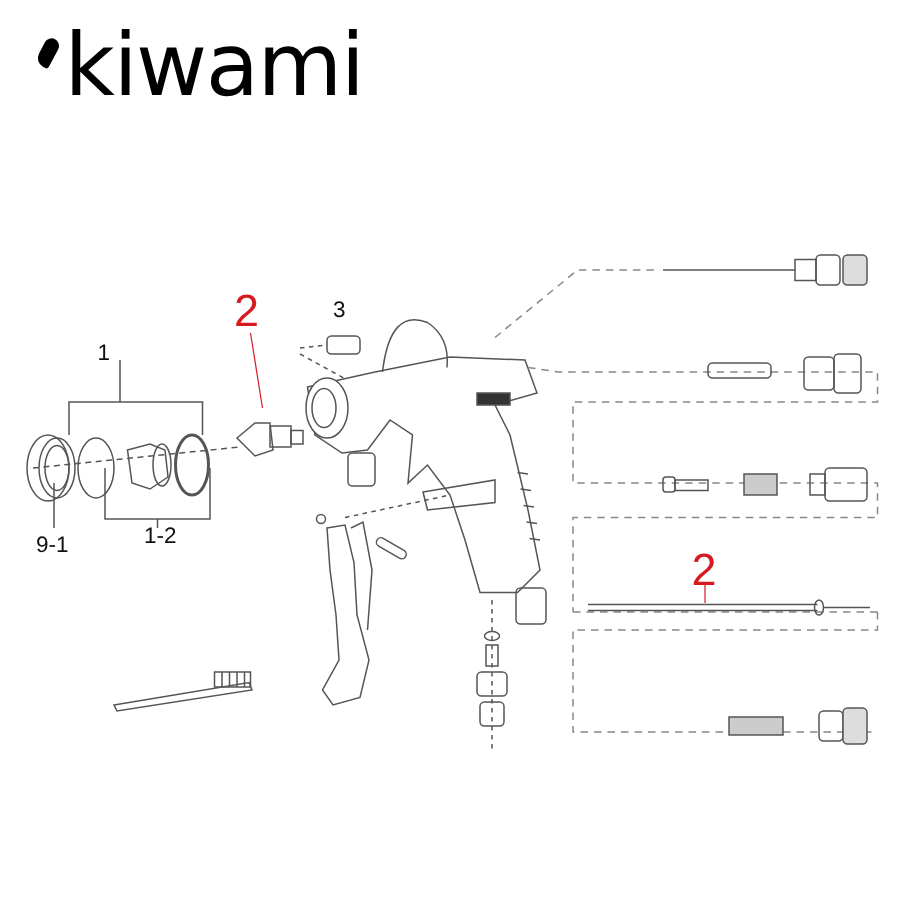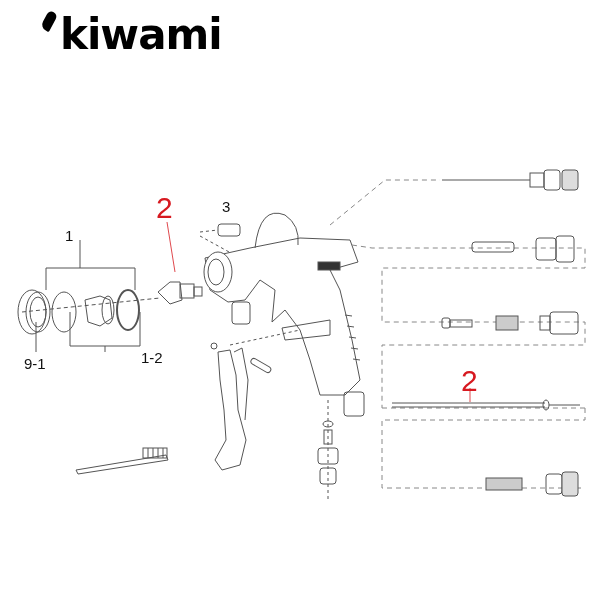--- a/index.html
+++ b/index.html
@@ -1,17 +1,17 @@
 <!DOCTYPE html>
 <html><head>
 <meta charset="utf-8">
 <style>
   html, body { margin: 0; padding: 0; background: #ffffff; }
   body { width: 600px; height: 600px; position: relative; overflow: hidden; font-family: "DejaVu Sans", sans-serif; }
-  .logo { position: absolute; left: 44px; top: 14px; font-family: "DejaVu Sans", sans-serif; font-weight: bold; font-size: 42px; letter-spacing: -1px; color: #000; line-height: 1; }
+  .logo { position: absolute; left: 27px; top: 14px; font-family: "DejaVu Sans", sans-serif; font-weight: normal; font-size: 58px; letter-spacing: -1px; color: #000; line-height: 1; }
   .logo .tick { display: inline-block; width: 10px; height: 20px; background: #000; border-radius: 6px 6px 2px 8px; transform: rotate(28deg); position: relative; top: -18px; margin-right: 6px; }
   .label { position: absolute; font-family: "Liberation Sans", sans-serif; color: #111; font-size: 15px; line-height: 1; }
   .label.red { color: #d71920; font-size: 30px; }
   svg.diagram { position: absolute; left: 0; top: 0; }
 </style>
 </head>
 <body>
 
 <div class="logo">
   <span class="tick"></span><span>kiwami</span>
@@ -114,16 +114,16 @@
     <line x1="470" y1="388" x2="470" y2="402" stroke="#d71920" stroke-width="0.8"></line>
 
     <rect x="486" y="478" width="36" height="12" fill="#ccc"></rect>
     <rect x="546" y="474" width="16" height="20" rx="3"></rect>
     <rect x="562" y="472" width="16" height="24" rx="3" fill="#ddd"></rect>
   </g>
 </svg>
 
 <span class="label" style="left:65px;top:228px;">1</span>
 <span class="label" style="left:24px;top:356px;">9-1</span>
-<span class="label" style="left:96px;top:350px;margin-left:45px;">1-2</span>
+<span class="label" style="left:96px;top:350px;">1-2</span>
 <span class="label red" style="left:156px;top:193px;">2</span>
 <span class="label red" style="left:461px;top:366px;">2</span>
 <span class="label" style="left:222px;top:199px;">3</span>
 
 </body></html>

